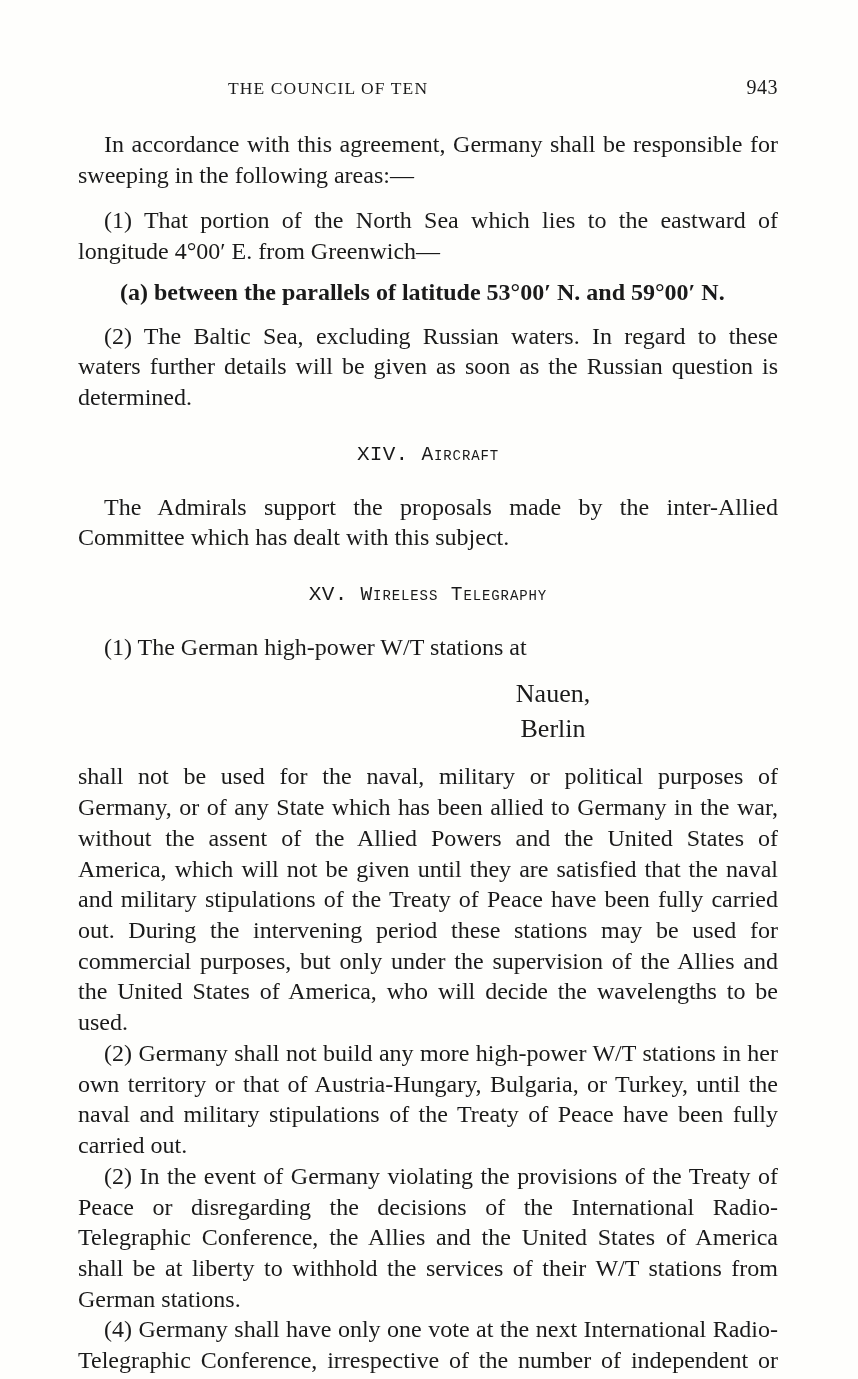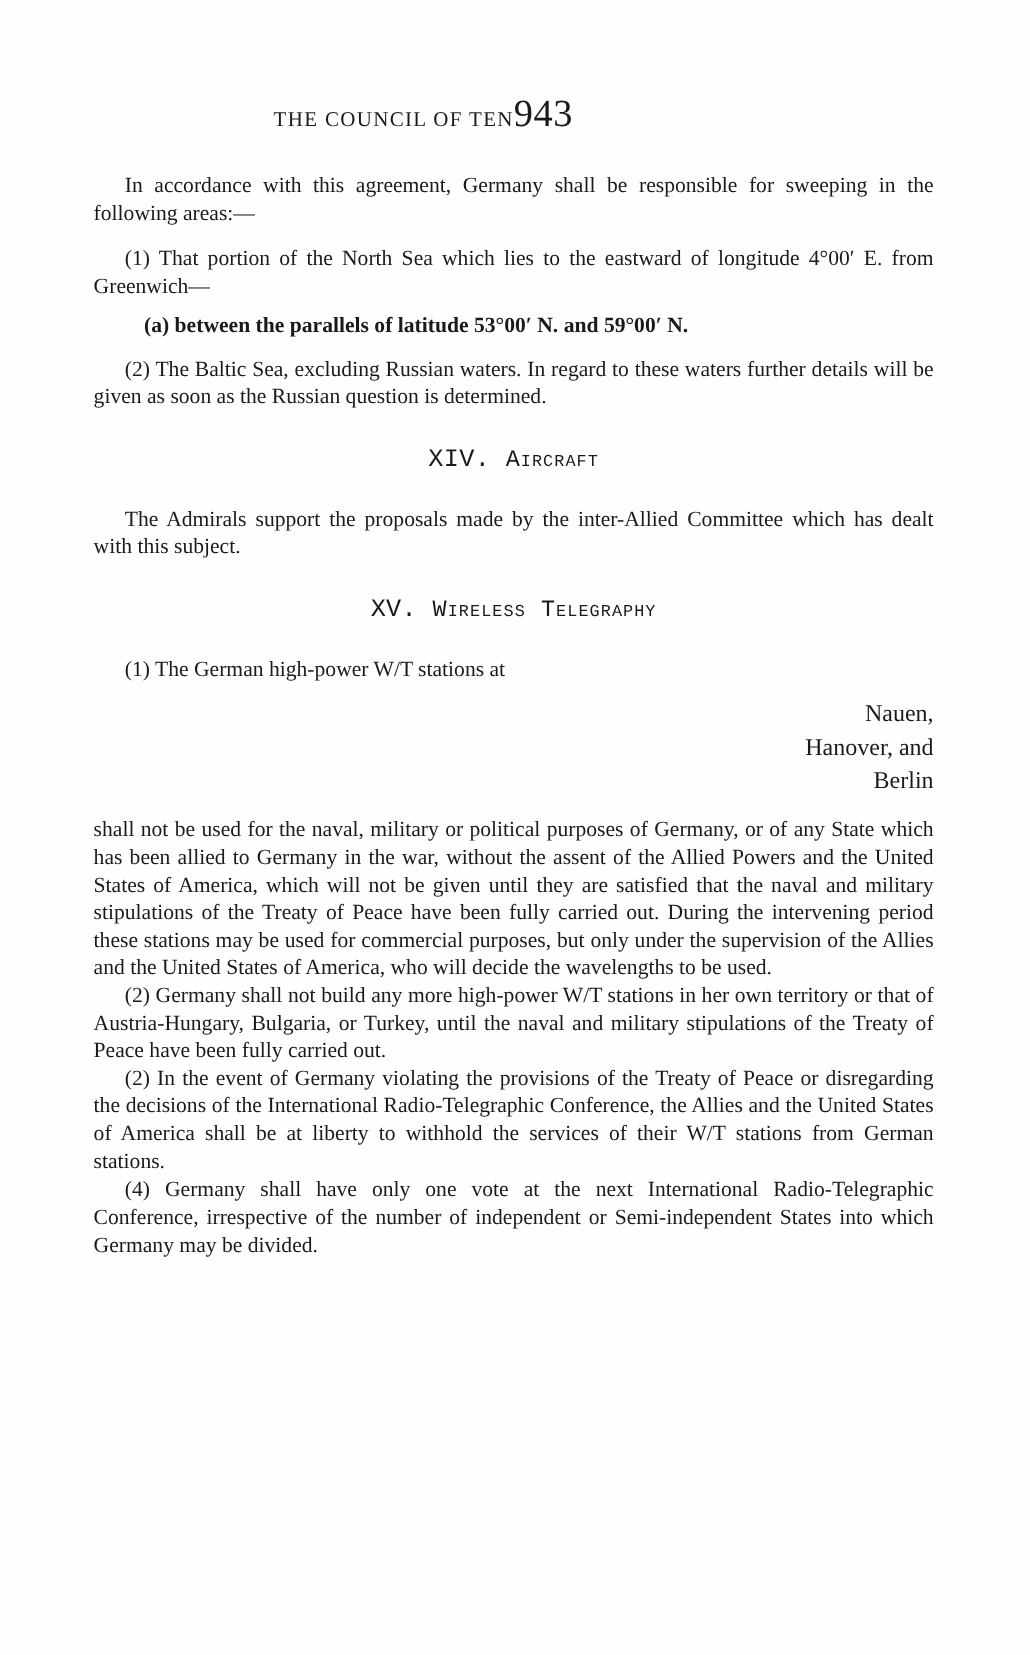--- a/index.html
+++ b/index.html
@@ -24,38 +24,39 @@
   }
   .content {
     position: absolute;
     left: 78px;
     top: 76px;
     width: 700px;
   }
   .running-head {
     display: flex;
     align-items: baseline;
+    justify-content: space-between;
     margin-bottom: 30px;
     padding-left: 150px;
   }
   .running-title {
     font-size: 17.5px;
     letter-spacing: 1.1px;
     font-variant: small-caps;
     text-transform: uppercase;
     white-space: nowrap;
   }
   .folio {
-    font-size: 32px;
+    font-size: 20px;
     font-weight: normal;
     letter-spacing: 0.5px;
   }
   p {
     margin: 0 0 3px 0;
-    font-size: 18px;
+    font-size: 24px;
     line-height: 1.28;
     text-align: justify;
     text-justify: inter-word;
   }
   p.indent {
     text-indent: 26px;
   }
   p.noindent {
     text-indent: 0;
   }
@@ -78,23 +79,23 @@
   .section-head .smallcaps {
     font-variant: small-caps;
     letter-spacing: 0.9px;
     font-size: 19.5px;
   }
   .station-list {
     margin: 14px 0 16px 0;
     padding-left: 250px;
   }
   .station-list p {
-    text-align: right;
+    text-align: center;
     margin-bottom: 2px;
-    font-size: 20px;
+    font-size: 26px;
   }
   .para-block p {
     margin-bottom: 0;
   }
   .spacer-sm { height: 12px; }
 </style>
 </head>
 <body>
 
 <div class="page">
@@ -128,21 +129,20 @@
 
     <div class="section-head">
       <span>XV.</span>
       <span class="smallcaps">Wireless Telegraphy</span>
     </div>
 
     <p class="indent">(1) The German high-power W/T stations at</p>
 
     <div class="station-list">
       <p>Nauen,</p>
-      <p>Hanover, and</p>
       <p>Berlin</p>
     </div>
 
     <div class="para-block">
       <p class="noindent">shall not be used for the naval, military or political purposes of Germany, or of any State which has been allied to Germany in the war, without the assent of the Allied Powers and the United States of America, which will not be given until they are satisfied that the naval and military stipulations of the Treaty of Peace have been fully carried out.  During the intervening period these stations may be used for commercial purposes, but only under the supervision of the Allies and the United States of America, who will decide the wavelengths to be used.</p>
       <p class="indent">(2) Germany shall not build any more high-power W/T stations in her own territory or that of Austria-Hungary, Bulgaria, or Turkey, until the naval and military stipulations of the Treaty of Peace have been fully carried out.</p>
       <p class="indent">(2) In the event of Germany violating the provisions of the Treaty of Peace or disregarding the decisions of the International Radio-Telegraphic Conference, the Allies and the United States of America shall be at liberty to withhold the services of their W/T stations from German stations.</p>
       <p class="indent">(4) Germany shall have only one vote at the next International Radio-Telegraphic Conference, irrespective of the number of independent or Semi-independent States into which Germany may be divided.</p>
     </div>
 

